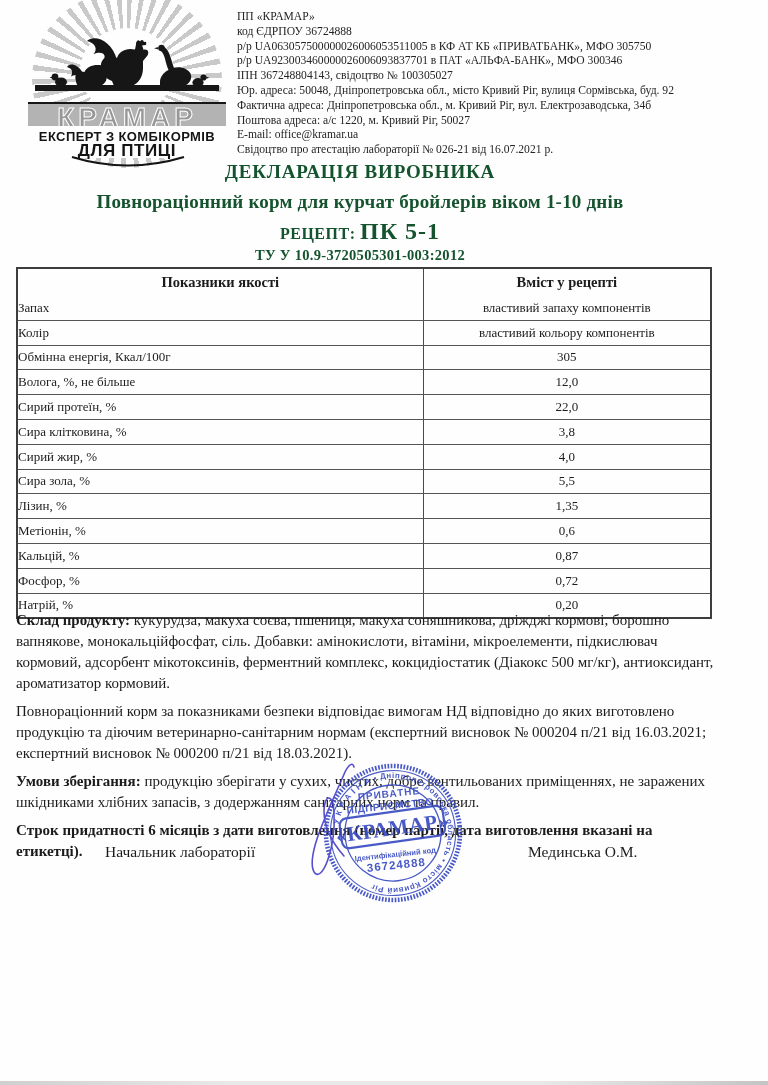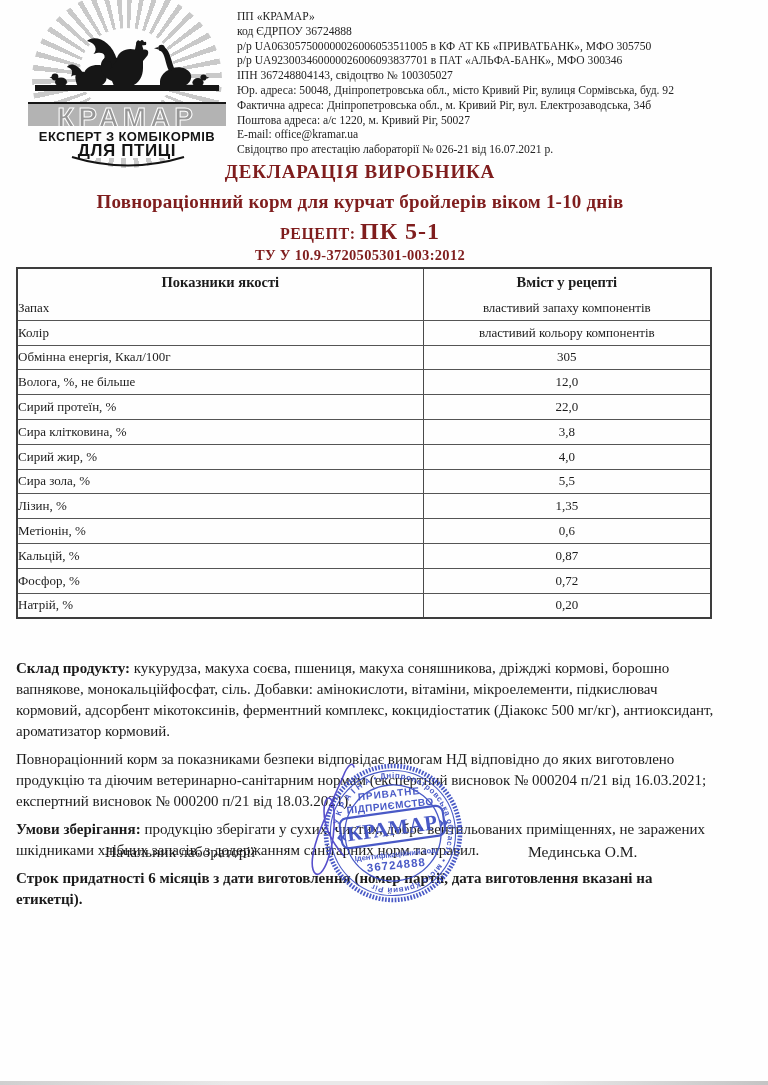--- a/index.html
+++ b/index.html
@@ -21,36 +21,36 @@
     -webkit-text-stroke:1px #ffffff;}
   .tagline{position:absolute;left:-6px;top:120px;width:210px;text-align:center;background:#fefefe;
     font-family:"Liberation Sans","DejaVu Sans",sans-serif;font-weight:bold;color:#141414;padding:3px 0 0 0;}
   .tagline .t1{font-size:13px;line-height:15px;letter-spacing:.4px;}
   .tagline .t2{font-size:17px;line-height:14px;letter-spacing:.6px;}
   .arc-svg{position:absolute;left:40px;top:149px;}
   
   .co-head{position:absolute;left:237px;top:10px;width:520px;font-size:11.6px;line-height:14.8px;color:#242424;}
   .co-head div{white-space:nowrap;}
   
-  .titles{position:absolute;left:8px;top:161px;width:704px;text-align:center;color:#7f1d1d;}
+  .titles{position:absolute;left:8px;top:161px;width:704px;text-align:center;color:#14532d;}
   .t-main{font-size:19px;font-weight:bold;letter-spacing:.8px;margin-bottom:8px;}
   .t-product{font-size:19px;font-weight:bold;margin-bottom:5px;letter-spacing:.2px;}
   .t-recipe{font-size:16px;font-weight:bold;letter-spacing:.5px;}
   .t-recipe .big{font-size:24px;letter-spacing:1px;}
   .t-standard{font-size:14.5px;font-weight:bold;margin-top:2px;letter-spacing:.3px;}
   
   .qtable{position:absolute;left:16px;top:267px;width:696px;border:2px solid #3d3d3d;box-sizing:border-box;}
   .trow{display:flex;border-top:1px solid #555;}
   .trow:first-child{border-top:none;}
   .thead .tcell{font-weight:bold;justify-content:center;font-size:14.5px;height:27px;}
   .tcell{display:flex;align-items:center;box-sizing:border-box;font-size:13px;height:23.8px;}
   .tcell.c0{width:408px;border-right:1.5px solid #4a4a4a;padding-left:0;}
   .tcell.c1{width:288px;justify-content:center;}
   
-  .paras{position:absolute;left:16px;top:610px;width:700px;font-size:15px;line-height:21px;color:#1b1b1b;margin-top:48px;}
+  .paras{position:absolute;left:16px;top:610px;width:700px;font-size:15px;line-height:21px;color:#1b1b1b;}
   .paras p{margin:0 0 7px 0;}
   .paras .bold{font-weight:bold;}
   .shelf{font-weight:bold;}
   
   .sig-left{position:absolute;left:105px;top:843px;font-size:15.5px;}
   .sig-right{position:absolute;left:528px;top:843px;font-size:15.5px;}
   .stamp-svg{position:absolute;left:283px;top:750px;}
   .scan-edge{position:absolute;left:0;bottom:0;width:768px;height:4px;
     background:linear-gradient(90deg,#cfcfcf,#e9e9e9 30%,#e9e9e9 70%,#c4c4c4);}
 </style>

